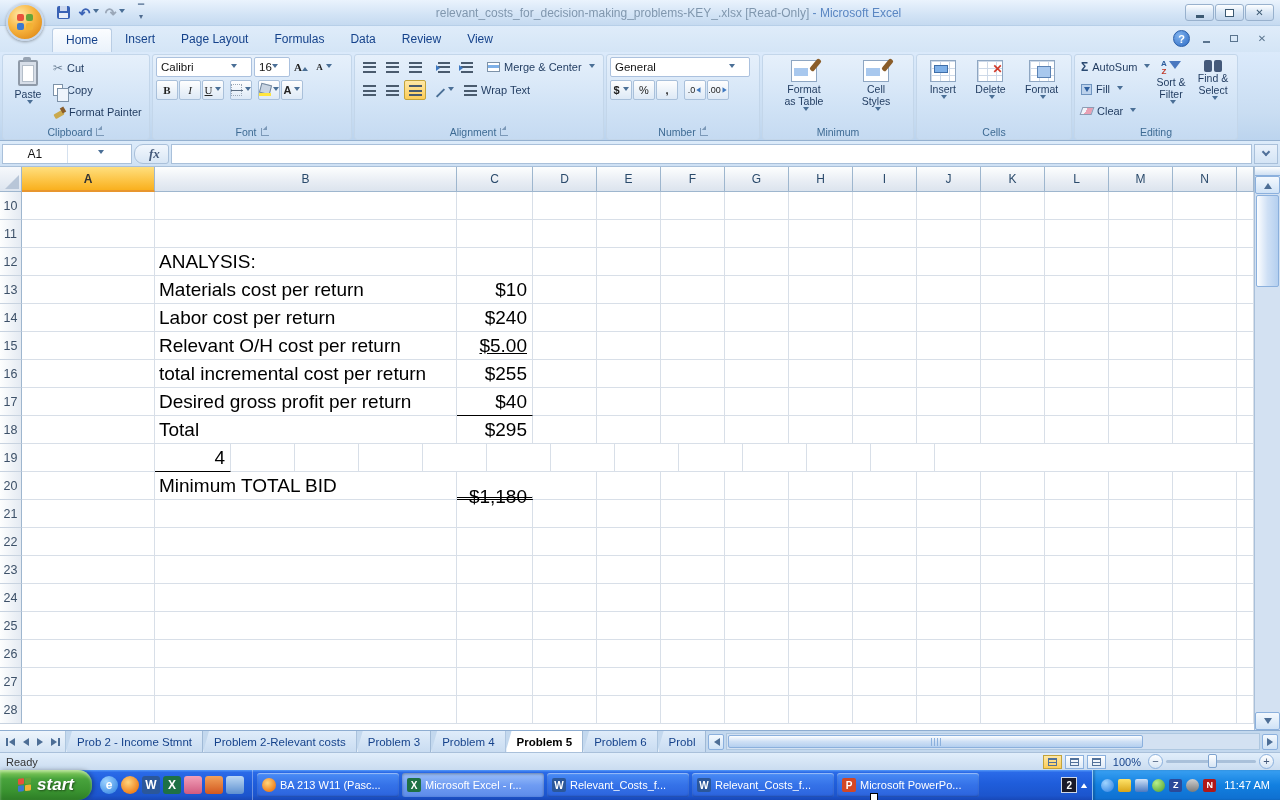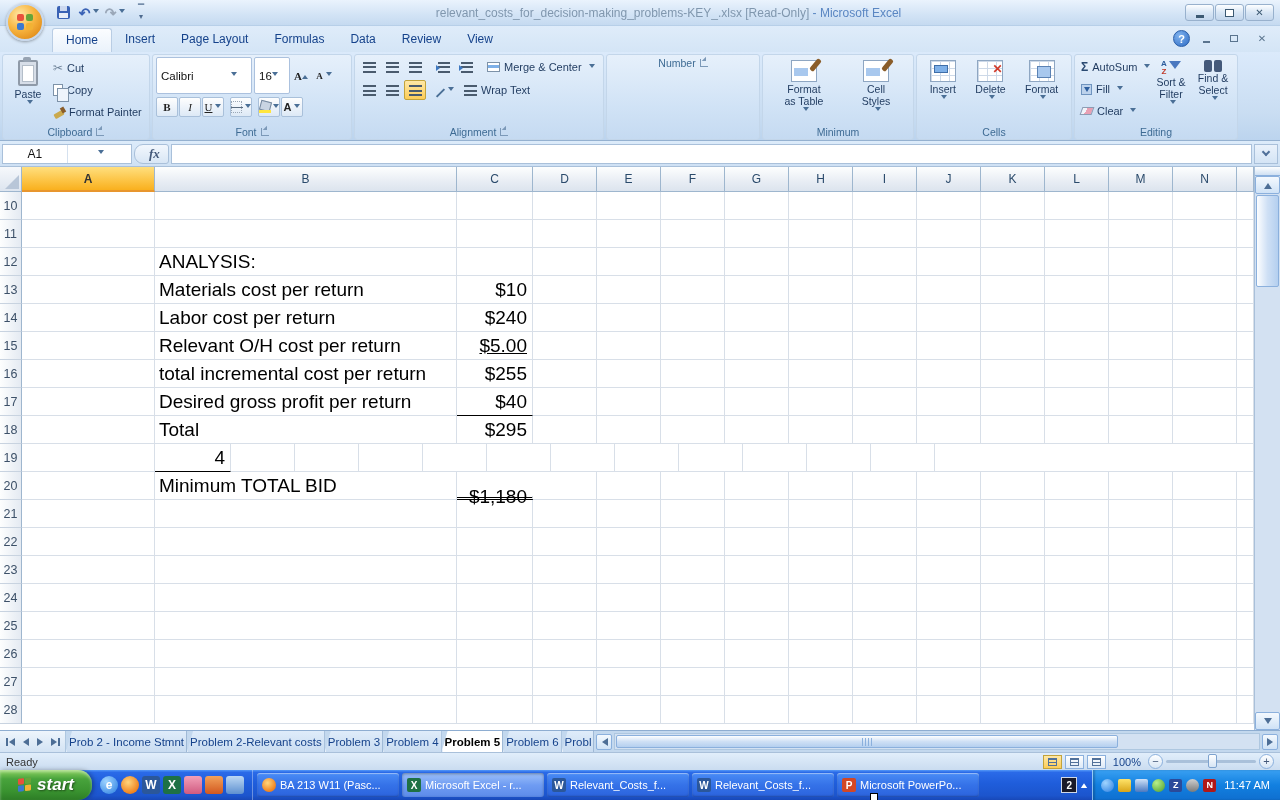--- a/index.html
+++ b/index.html
@@ -63,21 +63,21 @@
   .copy-ico { width:10px; height:12px; background:#fff; border:1px solid #7d92a8; position:relative; }
   .copy-ico:before { content:""; position:absolute; left:3px; top:3px; width:10px; height:12px; background:#eef4fb; border:1px solid #7d92a8; }
   .painter-ico { width:12px; height:12px; position:relative; }
   .painter-ico:before { content:""; position:absolute; left:1px; top:6px; width:10px; height:5px; background:#caa94e; transform:rotate(-30deg); border-radius:1px; }
   .painter-ico:after { content:""; position:absolute; right:0; top:1px; width:4px; height:6px; background:#8a5d2a; transform:rotate(-30deg); }
 
   
   .g-font { width:200px; }
   .g-font .rgroup-body, .g-align .rgroup-body, .g-number .rgroup-body { flex-direction:column; gap:3px; }
   .rowflex { display:flex; align-items:center; }
-  .combo { background:#fff; border:1px solid #abc1de; height:37px; display:flex; align-items:center; font-size:11.5px; color:#111; padding:0 14px 0 4px; border-radius:2px; }
+  .combo { background:#fff; border:1px solid #abc1de; height:20px; display:flex; align-items:center; font-size:11.5px; color:#111; padding:0 14px 0 4px; border-radius:2px; }
   .combo .dda { margin-left:auto; }
   .fontname { width:96px; }
   .fontsize { width:36px; margin-left:2px; }
   .bld { font-weight:bold; font-family:"Liberation Serif",serif; }
   .itl { font-style:italic; font-family:"Liberation Serif",serif; }
   .und { text-decoration:underline; font-family:"Liberation Serif",serif; }
   .border-ico { width:12px; height:12px; border:1px dotted #9aa7b6; position:relative; }
   .border-ico:before { content:""; position:absolute; left:-1px; top:5px; width:12px; height:1px; background:#5a6c80; }
   .fill-ico { width:12px; height:12px; position:relative; }
   .fill-ico:before { content:""; position:absolute; left:1px; top:0; width:9px; height:8px; background:#c8d4e2; border:1px solid #74889e; transform:rotate(15deg); }
@@ -174,21 +174,21 @@
   .tri-right { width:0; height:0; border:4px solid transparent; border-left:6px solid #4d6e96; margin-right:-3px; }
   .vs-thumb { height:92px; margin:1px 1px; background:linear-gradient(90deg,#fdfeff,#cfe0f5 50%,#b4cfef); border:1px solid #8bb0dd; border-radius:2px; }
   .vs-rest { flex:1; }
 
   
   .tabbar { height:22px; background:#c3d8ee; border-top:1px solid #8eadd1; display:flex; align-items:stretch; }
   .tab-nav { display:flex; align-items:center; gap:1px; padding:0 3px; background:linear-gradient(#eef5fc,#d3e3f4); border-right:1px solid #aec7e0; }
   .nav-btn { width:14px; height:16px; display:flex; align-items:center; justify-content:center; }
   .nav-bar { width:2px; height:8px; background:#4d6e96; }
   #sheettabs { display:flex; align-items:stretch; overflow:hidden; }
-  .stab { display:flex; align-items:center; padding:0 2px; font-size:11.5px; color:#15428b; background:linear-gradient(#dfecfa,#c9dcf1); border-right:1px solid #9fb9d6; border-left:1px solid #e8f1fa; clip-path:polygon(6px 0, calc(100% - 0px) 0, 100% 100%, 0 100%); }
+  .stab { display:flex; align-items:center; padding:0 10px; font-size:11.5px; color:#15428b; background:linear-gradient(#dfecfa,#c9dcf1); border-right:1px solid #9fb9d6; border-left:1px solid #e8f1fa; clip-path:polygon(6px 0, calc(100% - 0px) 0, 100% 100%, 0 100%); }
   .stab.active { background:#fff; font-weight:bold; color:#000; }
   .tab-hscroll { flex:1; display:flex; align-items:center; background:#c3d8ee; padding:0 2px; gap:2px; }
   .hs-btn { width:16px; height:16px; background:linear-gradient(#f4f9fe,#cfe2f6); border:1px solid #8bb0dd; border-radius:2px; display:flex; align-items:center; justify-content:center; }
   .hs-track { flex:1; height:17px; background:#d3e1f2; border:1px solid #aec7e0; position:relative; }
   .hs-thumb { position:absolute; left:1px; top:1px; bottom:1px; width:78%; background:linear-gradient(#fdfeff,#cfe0f5 50%,#b4cfef); border:1px solid #8bb0dd; border-radius:2px; display:flex; align-items:center; justify-content:center; }
   .grip { width:10px; height:8px; background:repeating-linear-gradient(90deg,#8bb0dd 0 1px, transparent 1px 3px); }
 
   
   .statusbar { height:18px; background:linear-gradient(#e1eefb,#cadcf0); border-top:1px solid #a9c0da; display:flex; align-items:center; font-size:11px; color:#333; padding:0 2px; }
   .status-left { padding-left:4px; }
@@ -422,20 +422,48 @@
             </div>
         </div>
       </div>
       <div class="rgroup-label">
           <span>Alignment</span>
           <span class="launcher"></span>
         </div>
     </div>
 
     <div class="rgroup g-number">
+      <div class="rgroup-body">
+        <div class="rowflex">
+          <div class="combo num-combo">
+              <span>General</span>
+              <i class="dda"></i>
+            </div>
+        </div>
+        <div class="rowflex">
+          <div class="tinybtn">
+              <span class="curr">$</span>
+              <i class="dda"></i>
+            </div>
+          <div class="tinybtn">
+              <span>%</span>
+            </div>
+          <div class="tinybtn">
+              <span class="curr">,</span>
+            </div>
+          <div class="tinybtn" style="margin-left:5px;font-size:9px">
+              <span>.0</span>
+              <i class="tri-left" style="border-right-color:#3e78c0;transform:scale(.7)"></i>
+            </div>
+          <div class="tinybtn" style="font-size:9px">
+              <span>.00</span>
+              <i class="tri-right" style="border-left-color:#3e78c0;transform:scale(.7)"></i>
+            </div>
+        </div>
+      </div>
       <div class="rgroup-label">
           <span>Number</span>
           <span class="launcher"></span>
         </div>
     </div>
 
     <div class="rgroup g-styles">
       <div class="rgroup-body">
         <div class="bigbtn" style="width:48px">
             <span class="style-ico ft"></span>

